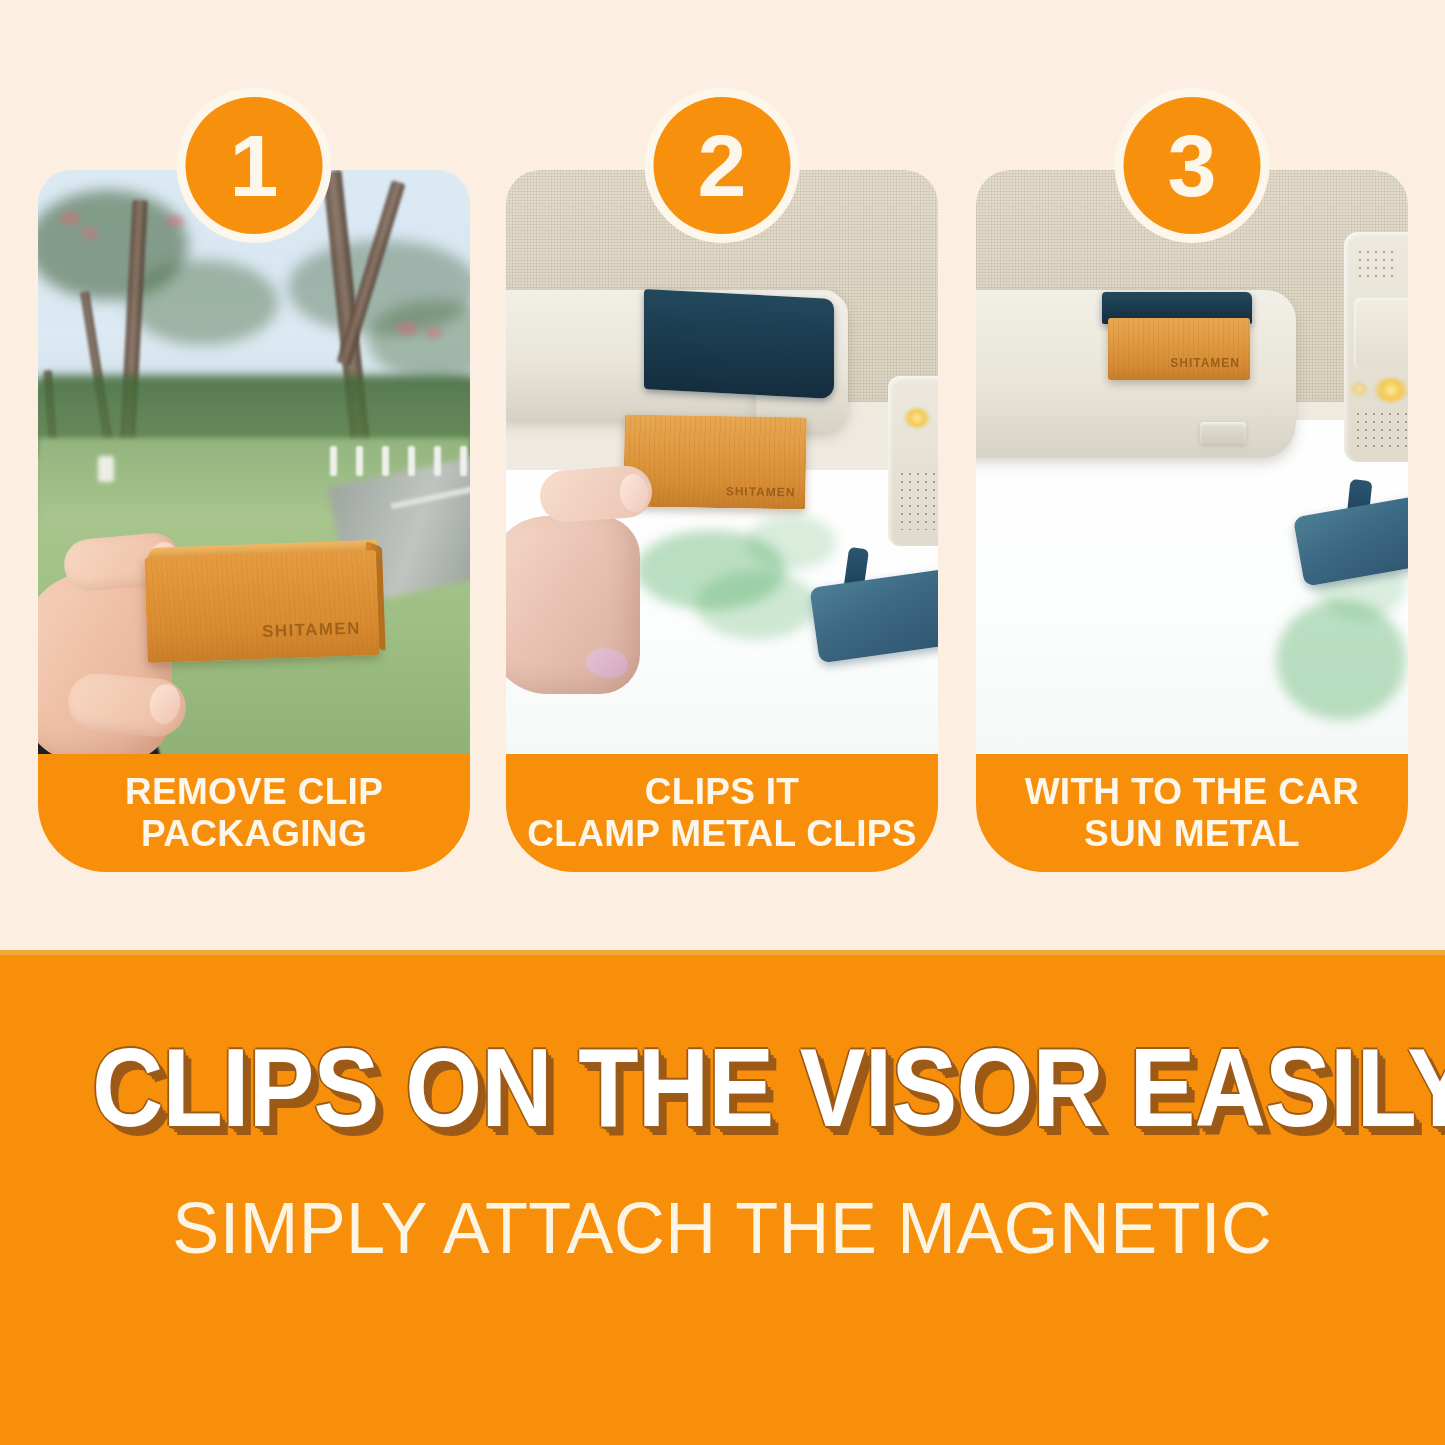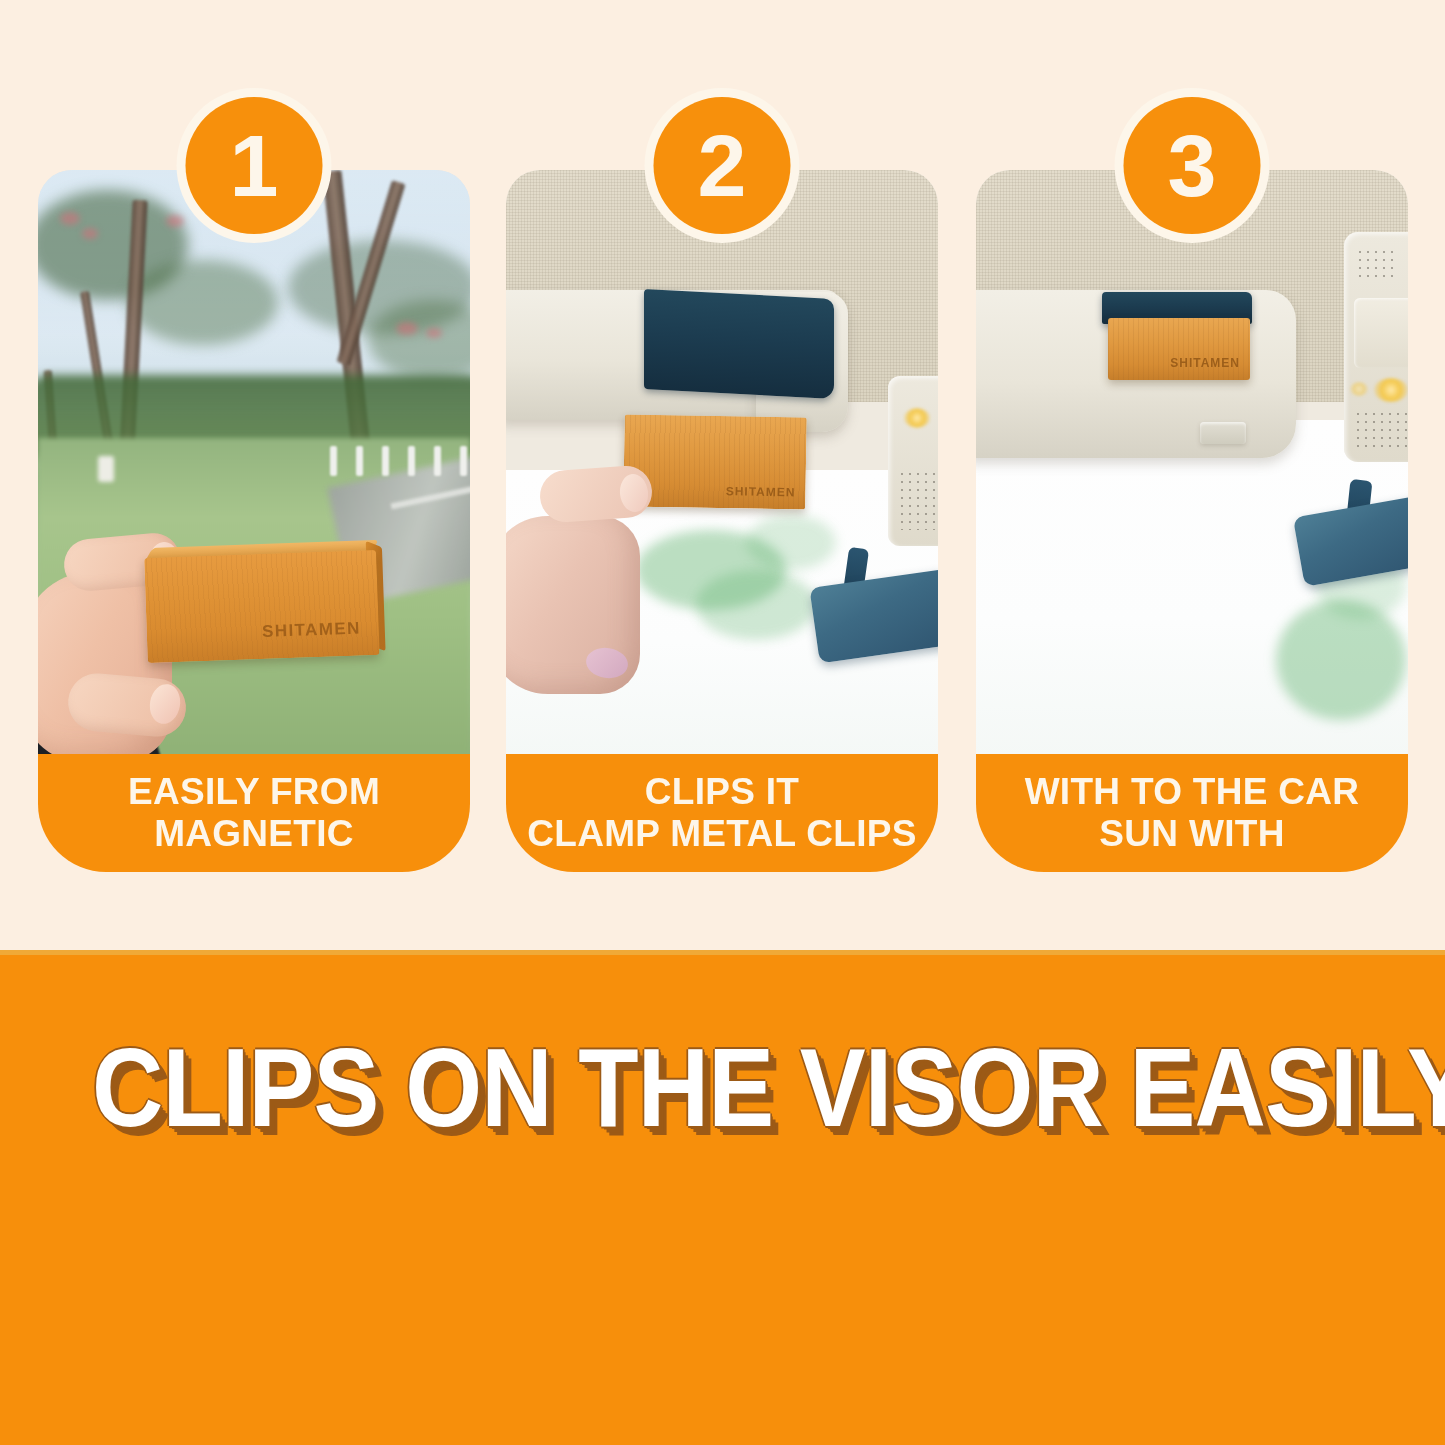--- a/index.html
+++ b/index.html
@@ -504,22 +504,22 @@
         <div class="block1">
           <div class="topedge"></div>
           <div class="rightedge"></div>
           <div class="face"></div>
           <div class="brand">SHITAMEN</div>
         </div>
       </div>
       <div class="badge">1</div>
       <div class="label">
         <span>
-          <span>EASILY FROM</span><br>
-          <span>MAGNETIC</span>
+          <span>REMOVE CLIP</span><br>
+          <span>PACKAGING</span>
         </span>
       </div>
     </div>
 
     <div class="card c2">
       <div class="photo pcar">
         <div class="windshield" style="left:0;top:300px;width:432px;height:288px;"></div>
         <div class="treeblur" style="left:130px;top:360px;width:150px;height:80px;"></div>
         <div class="treeblur" style="left:190px;top:400px;width:120px;height:70px;opacity:0.7;"></div>
         <div class="treeblur" style="left:240px;top:345px;width:90px;height:55px;opacity:0.55;"></div>
@@ -581,25 +581,26 @@
 
         <div class="visorhook" style="left:224px;top:252px;width:46px;height:22px;"></div>
 
         <div class="mirrorstem" style="left:372px;top:310px;width:22px;height:48px;transform:rotate(6deg);"></div>
         <div class="mirror" style="left:322px;top:336px;width:130px;height:70px;transform:rotate(-10deg);"></div>
       </div>
       <div class="badge">3</div>
       <div class="label">
         <span>
           <span>WITH TO THE CAR</span><br>
-          <span>SUN WITH</span>
+          <span>SUN METAL</span>
         </span>
       </div>
     </div>
 
   </div>
 
   <div id="banner"></div>
 
   <div class="headline"><span style="display: inline-block; transform: scaleX(0.882318); transform-origin: center center;">CLIPS ON THE VISOR EASILY</span></div>
+  <div class="subline l1"><span style="display: inline-block; transform: scaleX(0.976462); transform-origin: center center;">SIMPLY ATTACH THE MAGNETIC</span></div>
 
 
 </div>
 
 </body></html>

